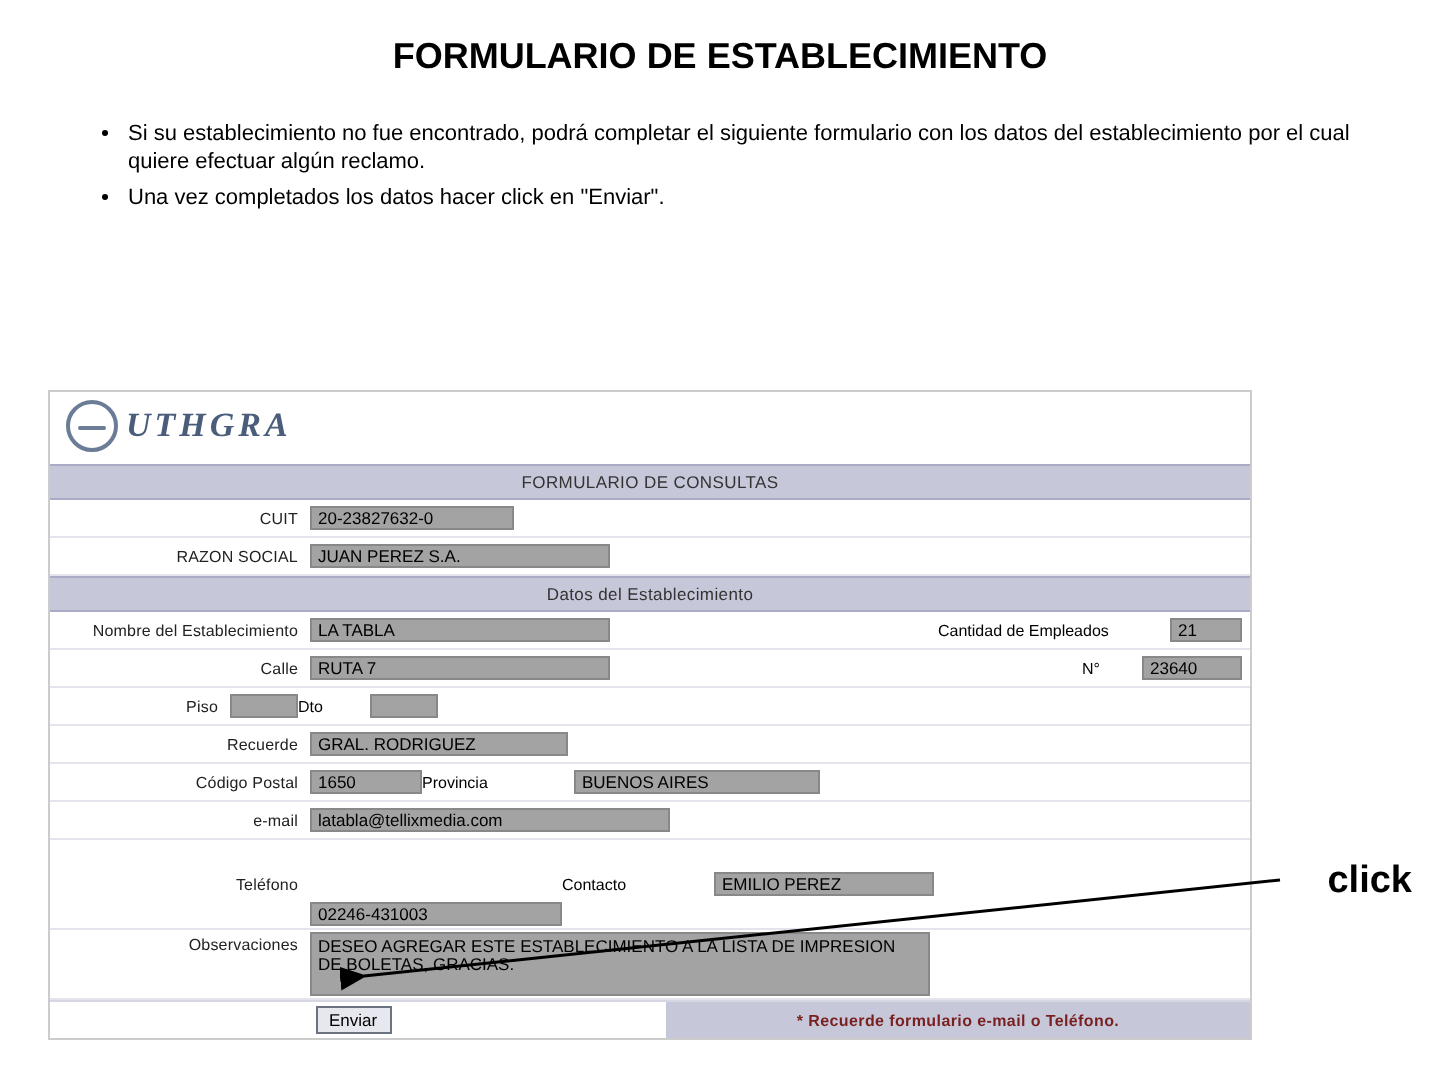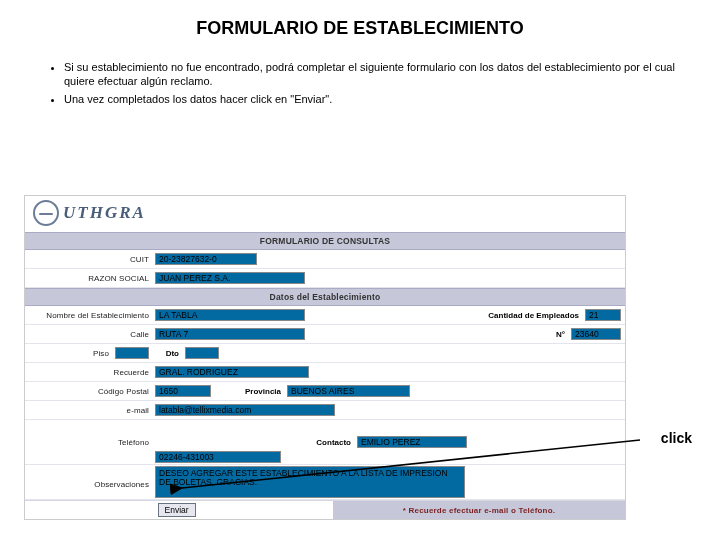--- a/index.html
+++ b/index.html
@@ -6,31 +6,31 @@
   .page{width:720px;height:540px;position:relative;box-sizing:border-box;padding:18px 24px}
   .title{font-size:18px;font-weight:bold;text-align:center;margin:0 0 22px 0}
   .bullets{list-style:disc;margin:0 0 14px 0;padding-left:40px;font-size:11px;line-height:1.25}
   .bullets li{margin-bottom:4px}
   .screenshot{position:absolute;left:24px;top:195px;width:600px;border:1px solid #ccc;background:#fff;font-size:9px}
   .logo{padding:4px 8px}
   .logo-inner{display:inline-flex;align-items:center;gap:4px}
   .logo-swoosh{width:26px;height:26px;border:2px solid #6b7c96;border-radius:50%;box-sizing:border-box;position:relative;overflow:hidden}
   .logo-swoosh::after{content:"";position:absolute;left:4px;top:11px;width:14px;height:2px;background:#6b7c96;border-radius:2px}
   .logo-text{font-family:Georgia,serif;font-weight:bold;font-style:italic;font-size:17px;letter-spacing:2px;color:#4a5d7a}
-  .band{background:#c6c8da;padding:3px 6px;font-weight:bold;text-align:center;color:#333;font-size:8.5px;letter-spacing:.2px;border-top:1px solid #a9acc4;border-bottom:1px solid #a9acc4}
+  .band{background:#c6c8da;padding:3px 6px;font-weight:normal;text-align:center;color:#333;font-size:8.5px;letter-spacing:.2px;border-top:1px solid #a9acc4;border-bottom:1px solid #a9acc4}
   .row{display:flex;align-items:center;border-bottom:1px solid #e4e5ec;padding:1px 4px;min-height:16px}
   .lbl{width:120px;text-align:right;padding-right:6px;font-weight:normal;color:#222;font-size:8px;letter-spacing:.1px}
-  .val{border:1px solid #888;background:#0369a1;padding:1px 3px;height:12px;line-height:12px;font-size:8.5px;box-sizing:border-box}
-  .lbl2{font-weight:bold;text-align:right;padding-right:6px;font-size:8px}
+  .val{border:1px solid #888;background:#a3a3a3;padding:1px 3px;height:12px;line-height:12px;font-size:8.5px;box-sizing:border-box}
+  .lbl2{font-weight:normal;text-align:left;padding-right:6px;font-size:8px}
   textarea.val{height:32px;padding:2px 3px;line-height:1.1;resize:none;font-family:inherit}
   .btn{border:1px solid #6b7280;background:#e7e7ef;padding:1px 6px;font-size:8.5px;cursor:pointer}
   .footer-row{display:flex;border-top:1px solid #d6d7e2}
   .footer-left{flex:0 0 50%;padding:2px 4px}
   .footer-right{flex:1;background:#c6c8da;color:#7a1f1f;font-weight:bold;font-size:8px;display:flex;align-items:center;justify-content:center;padding:2px 4px;letter-spacing:.2px}
-  .click-label{position:absolute;right:28px;top:430px;font-size:14px;font-weight:bold}
+  .click-label{position:absolute;right:14px;top:430px;font-size:19px;font-weight:bold}
   .arrow{position:absolute;pointer-events:none}
 </style>
 </head>
 <body>
 <div class="page">
 
 <h1 class="title">FORMULARIO DE ESTABLECIMIENTO</h1>
 
 <ul class="bullets">
   <li>Si su establecimiento no fue encontrado, podrá completar el siguiente formulario con los datos del establecimiento por el cual quiere efectuar algún reclamo.</li>
@@ -73,49 +73,49 @@
     <input class="val" style="width: 50px;" value="23640">
   </div>
   <div class="row">
     <span class="lbl" style="width:80px">Piso</span>
     <input class="val" style="width: 34px;" value="">
     <span class="lbl2" style="width:30px">Dto</span>
     <input class="val" style="width: 34px;" value="">
   </div>
   <div class="row">
     <span class="lbl">Recuerde</span>
-    <input class="val" style="width: 154px;" value="GRAL. RODRIGUEZ">
+    <input class="val" style="width: 129px;" value="GRAL. RODRIGUEZ">
   </div>
   <div class="row">
     <span class="lbl">Código Postal</span>
     <input class="val" style="width: 56px;" value="1650">
     <span class="lbl2" style="width:70px">Provincia</span>
     <input class="val" style="width: 123px;" value="BUENOS AIRES">
   </div>
   <div class="row">
     <span class="lbl">e-mail</span>
     <input class="val" style="width: 180px;" value="latabla@tellixmedia.com">
   </div>
   <div class="row">
     <span class="lbl">Teléfono</span>
     <input class="val" style="width: 126px; margin-top: 30px;" value="02246-431003">
     <span class="lbl2" style="width:70px">Contacto</span>
     <input class="val" style="width: 110px;" value="EMILIO PEREZ">
   </div>
   <div class="row" style="align-items:flex-start">
-    <span class="lbl" style="padding-top:14px">Observaciones</span>
+    <span class="lbl" style="padding-top:2px">Observaciones</span>
     <textarea class="val" style="width: 310px;">DESEO AGREGAR ESTE ESTABLECIMIENTO A LA LISTA DE IMPRESION DE BOLETAS, GRACIAS.</textarea>
   </div>
 
   <div class="footer-row">
     <div class="footer-left">
       <span class="lbl" style="display:inline-block;width:120px"></span>
       <button class="btn">Enviar</button>
     </div>
-    <div class="footer-right">* Recuerde efectuar e-mail o Teléfono.</div>
+    <div class="footer-right">* Recuerde formulario e-mail o Teléfono.</div>
   </div>
 </div>
 
 <svg class="arrow" style="left:170px;top:432px;width:475px;height:65px">
   <defs>
     <marker id="ah" markerWidth="10" markerHeight="10" refX="2" refY="5" orient="auto">
       <path d="M10,1 L1,5 L10,9 Z" fill="#000"></path>
     </marker>
   </defs>
   <line x1="470" y1="8" x2="12" y2="56" stroke="#000" stroke-width="1.5" marker-end="url(#ah)"></line>

